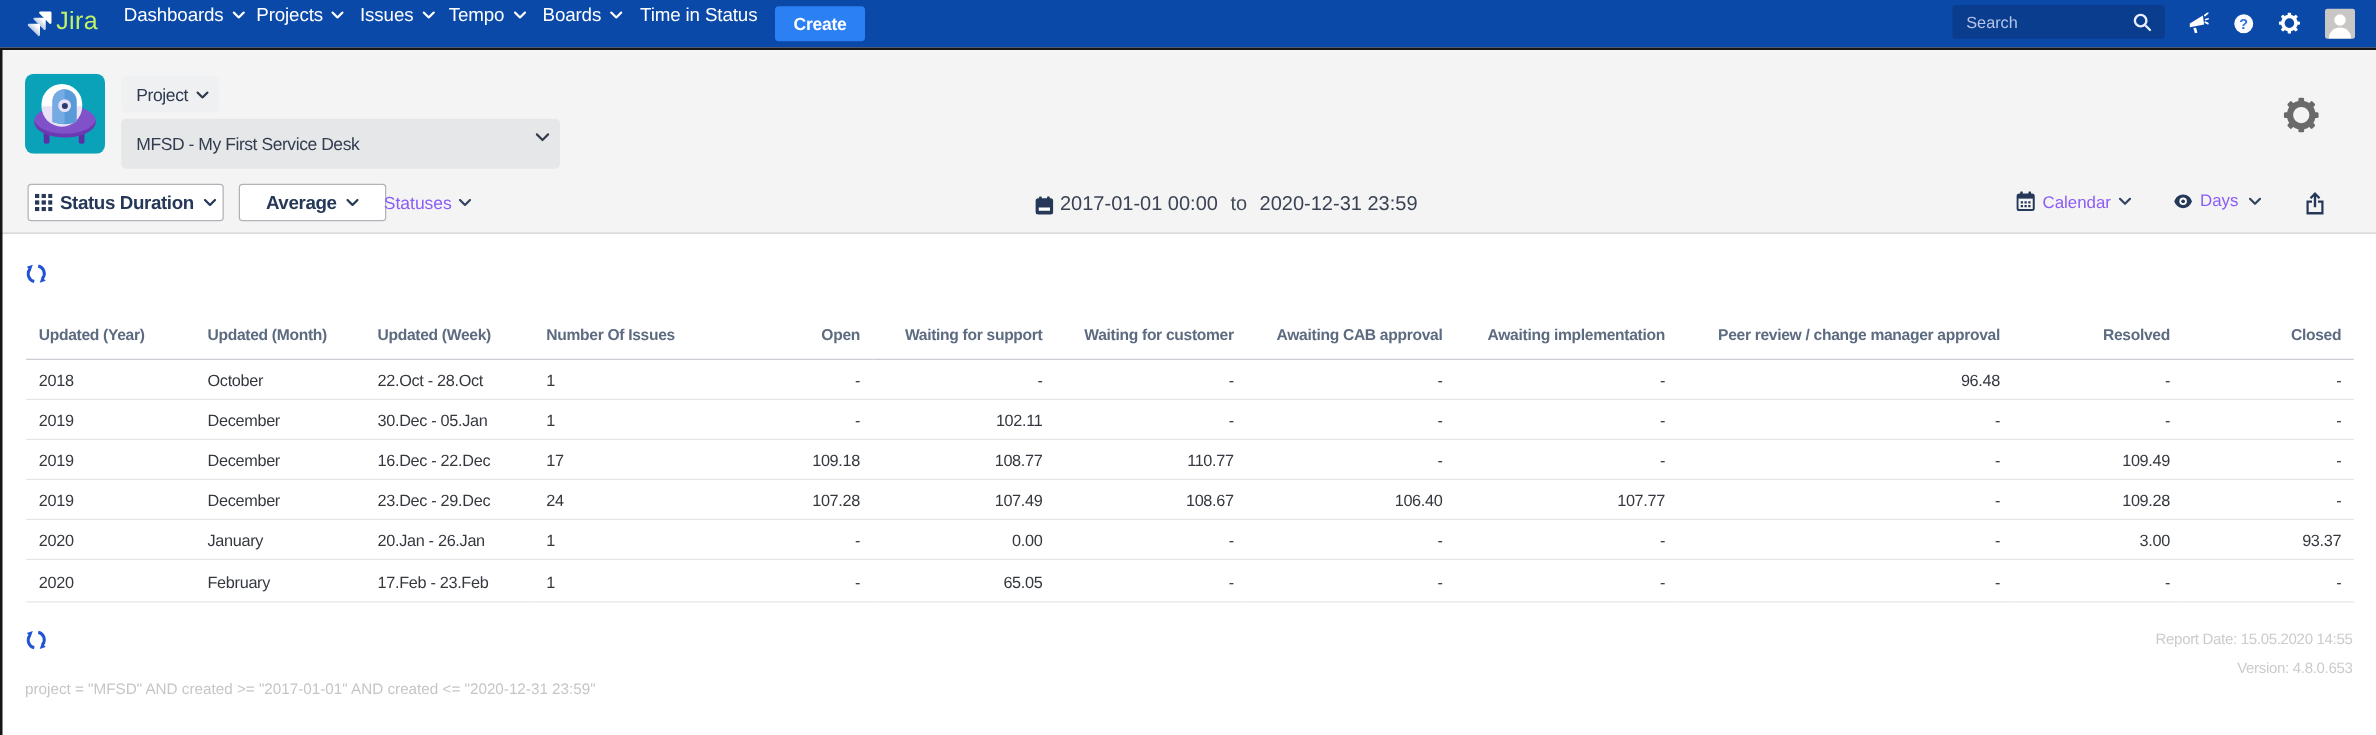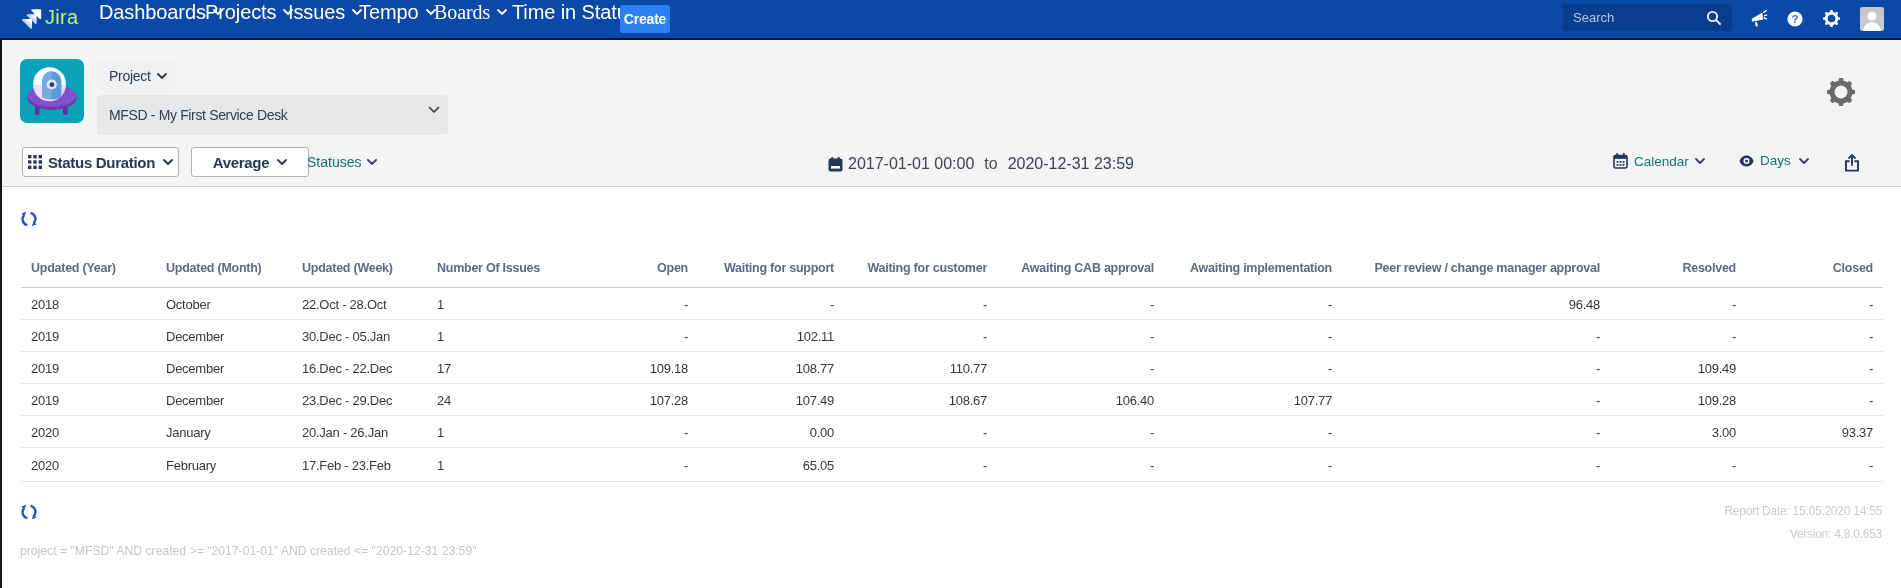--- a/index.html
+++ b/index.html
@@ -4,23 +4,23 @@
 <style>
   * { margin:0; padding:0; box-sizing:border-box; }
   html,body { width:1901px; height:588px; background:#fff; }
   body { font-family:"Liberation Sans", sans-serif; }
   #page { position:relative; width:1901px; height:588px; background:#fff; overflow:hidden; }
   .abs { position:absolute; }
 
   
   #nav { position:absolute; left:0; top:0; width:1901px; height:38px; background:#0a49a8; }
   .navitem { position:absolute; top:0; height:24px; display:flex; align-items:center; gap:7px;
-             color:#ffffff; font-size:20px; letter-spacing:-0.1px; }
+             color:#ffffff; font-size:15px; letter-spacing:-0.1px; }
   .chev { width:10px; height:6px; }
-  #createbtn { position:absolute; left:620px; top:5px; width:50px; height:28px; background:#2b80f3;
+  #createbtn { position:absolute; left:620px; top:5px; width:72px; height:28px; background:#2b80f3;
                border-radius:3px; color:#fff; font-size:14px; font-weight:700; letter-spacing:-0.2px;
                display:flex; align-items:center; justify-content:center; }
   #search { position:absolute; left:1562px; top:4px; width:170px; height:27px; background:#0a3d8d;
             border-radius:3px; }
   #search span { position:absolute; left:11px; top:6px; font-size:13px; color:#b6c6e8; }
   #winline { position:absolute; left:0; top:38px; width:1901px; height:2px; background:#161616; }
   #leftline { position:absolute; left:0; top:40px; width:2px; height:548px; background:#161616; z-index:50; }
 
   
   #header { position:absolute; left:0; top:40px; width:1901px; height:147px; background:#f4f4f4;
@@ -30,21 +30,21 @@
              padding-left:12px; color:#2f3a4f; font-size:14px; letter-spacing:-0.3px; }
   #projsel { position:absolute; left:97px; top:55px; width:351px; height:40px; background:#e5e7e9;
              border-radius:4px; display:flex; align-items:center; color:#323c4e; font-size:14px; letter-spacing:-0.35px; }
   #projsel span { margin-left:12px; }
   #projsel svg { position:absolute; right:8px; top:11px; }
 
   
   .tbtn { position:absolute; top:107px; height:30px; background:#fff; border:1px solid #b0b3b8;
           border-radius:3px; display:flex; align-items:center; justify-content:center; gap:8px;
           color:#253858; font-size:15px; font-weight:700; letter-spacing:-0.3px; }
-  .tlabel { position:absolute; color:#0f766e; font-size:14px; display:flex; align-items:center; gap:8px; }
+  .tlabel { position:absolute; color:#8b5cf6; font-size:14px; display:flex; align-items:center; gap:8px; }
 
   
   #tbl { position:absolute; left:21px; top:249px; width:1862px; border-collapse:collapse; table-layout:fixed; }
   #tbl th { height:38px; font-size:12.5px; font-weight:700; color:#5d6b80; letter-spacing:-0.25px;
             border-bottom:1px solid #c9cdd3; padding:0 10px; white-space:nowrap; }
   #tbl td { height:32px; font-size:13px; letter-spacing:-0.25px; color:#35393f; border-bottom:1px solid #e4e6ea;
             padding:2px 10px 0; white-space:nowrap; }
   #tbl tr:last-child td { height:34px; }
   #tbl .l { text-align:left; }
   #tbl .r { text-align:right; }
@@ -75,21 +75,21 @@
         </svg></div>
     <div class="navitem" style="left:205px;">Projects <svg class="chev" viewBox="0 0 10 6">
           <path d="M1 1l4 4 4-4" stroke="#fff" stroke-width="1.8" fill="none" stroke-linecap="round" stroke-linejoin="round"></path>
         </svg></div>
     <div class="navitem" style="left:288px;">Issues <svg class="chev" viewBox="0 0 10 6">
           <path d="M1 1l4 4 4-4" stroke="#fff" stroke-width="1.8" fill="none" stroke-linecap="round" stroke-linejoin="round"></path>
         </svg></div>
     <div class="navitem" style="left:359px;">Tempo <svg class="chev" viewBox="0 0 10 6">
           <path d="M1 1l4 4 4-4" stroke="#fff" stroke-width="1.8" fill="none" stroke-linecap="round" stroke-linejoin="round"></path>
         </svg></div>
-    <div class="navitem" style="left:434px;font-family:Liberation Serif, serif;">Boards <svg class="chev" viewBox="0 0 10 6">
+    <div class="navitem" style="left:434px;">Boards <svg class="chev" viewBox="0 0 10 6">
           <path d="M1 1l4 4 4-4" stroke="#fff" stroke-width="1.8" fill="none" stroke-linecap="round" stroke-linejoin="round"></path>
         </svg></div>
     <div class="navitem" style="left:512px;">Time in Status</div>
     <div id="createbtn">Create</div>
 
     <div id="search">
         <span>Search</span>
       <svg class="abs" style="right:10px;top:6px;" width="16" height="16" viewBox="0 0 16 16">
         <circle cx="6.5" cy="6.5" r="4.6" fill="none" stroke="#e8eefb" stroke-width="1.9"></circle>
         <path d="M10 10l4 4" stroke="#e8eefb" stroke-width="1.9" stroke-linecap="round"></path>

